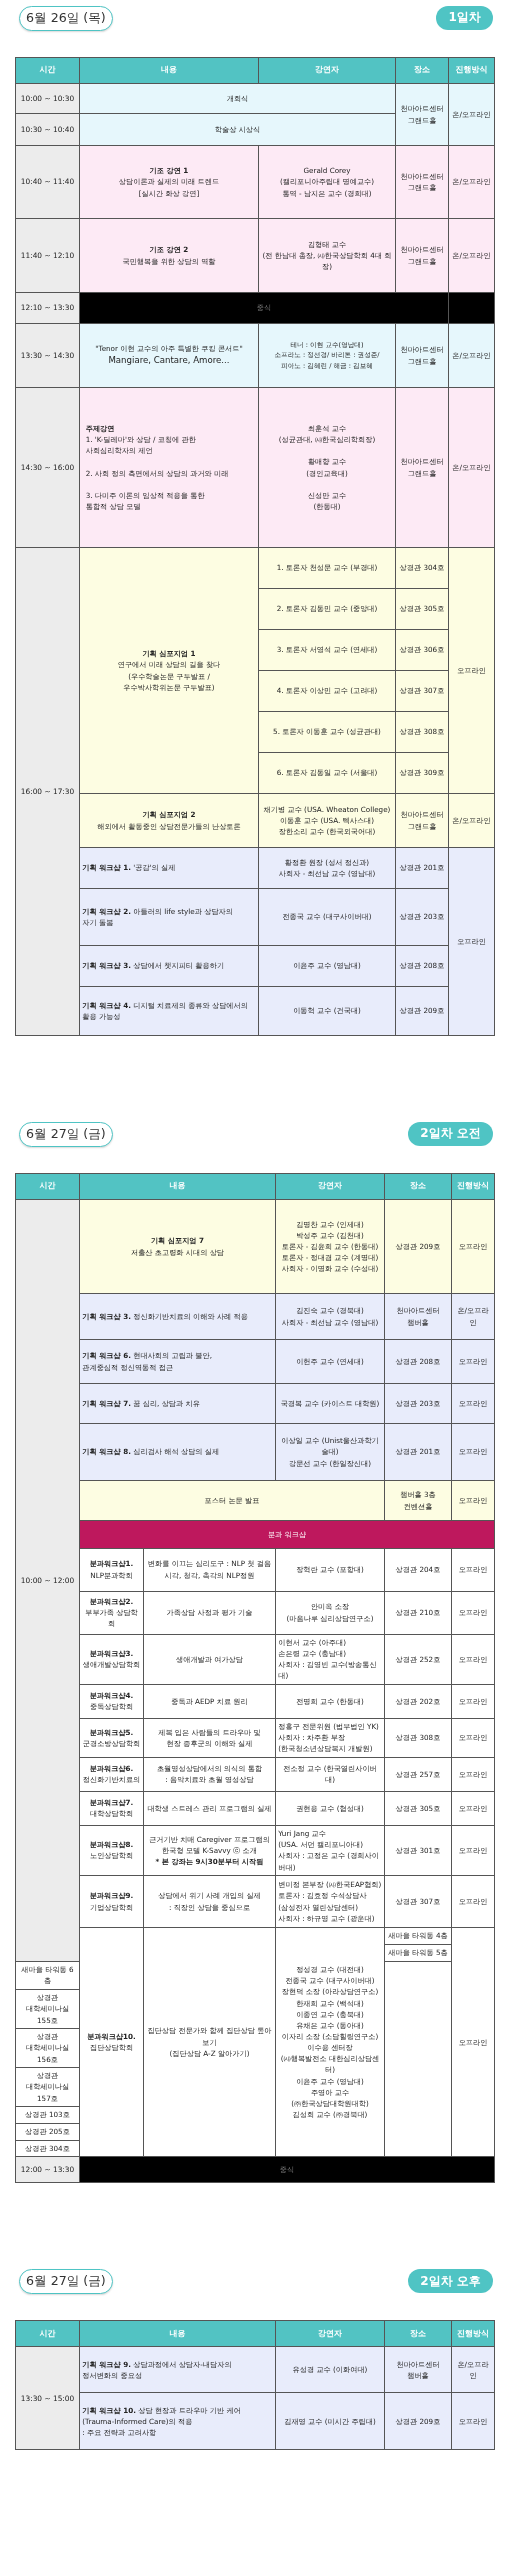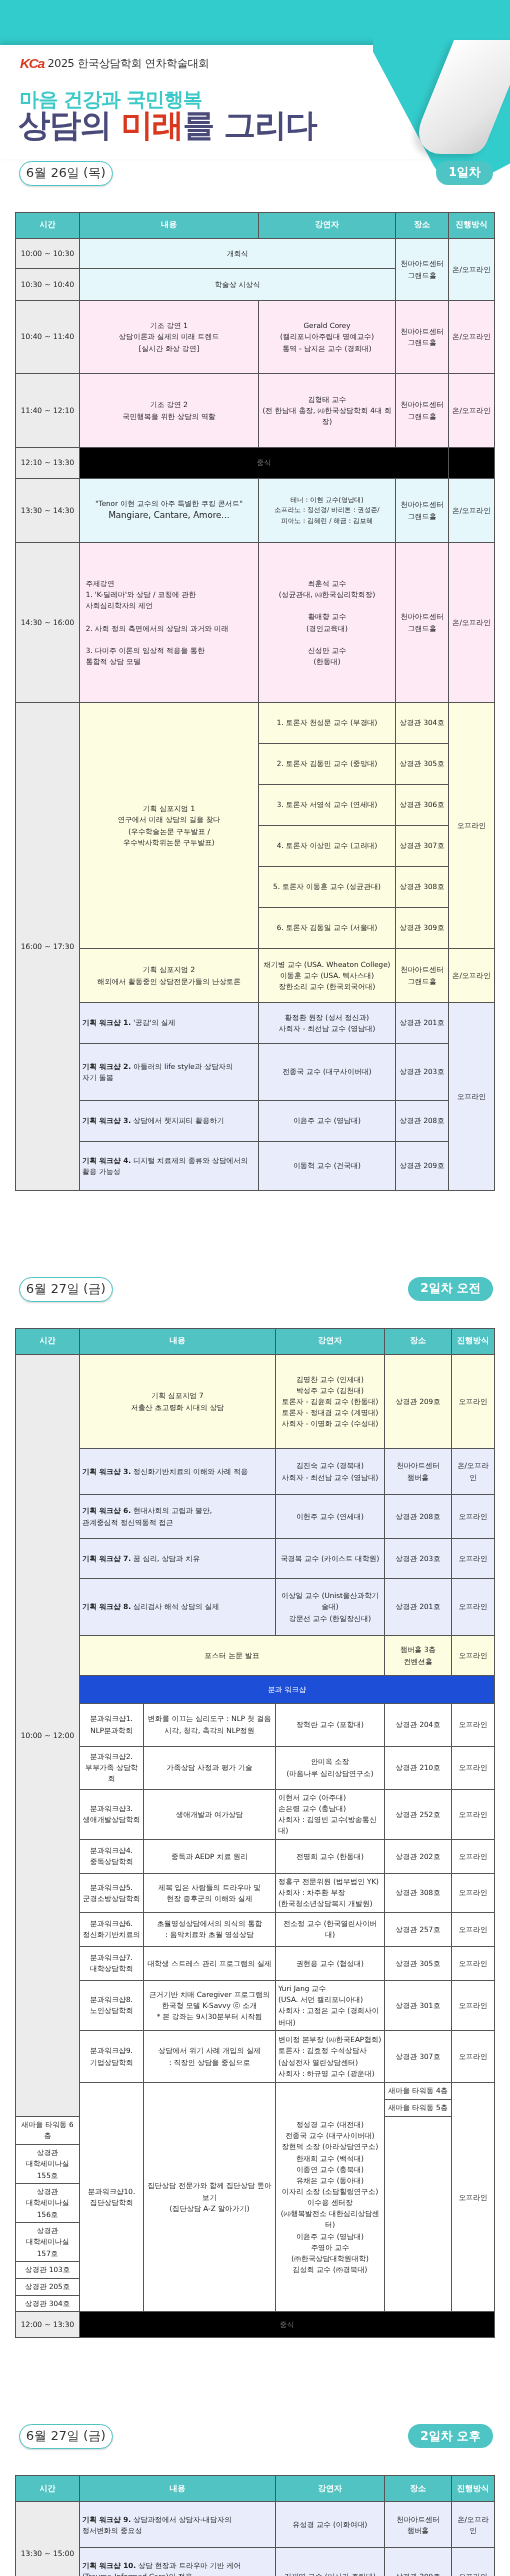--- a/index.html
+++ b/index.html
@@ -29,47 +29,33 @@
   table.sched { border-collapse: collapse; width: 478px; margin: 0 auto; table-layout: fixed; font-size: 7.2px; }
   table.sched td, table.sched th { border: 0.9px solid #555; text-align: center; vertical-align: middle; padding: 2.3px 2.3px; line-height: 1.55; }
   table.sched th { background: #52c3c3; color: #fff; font-weight: bold; height: 26px; font-size: 8px; }
   .c-time { background: #ececec; font-size: 7.4px; }
   .bg-blue { background: #e6f7fc; }
   .bg-pink { background: #fdeaf5; }
   .bg-yellow { background: #fdfde2; }
   .bg-lav { background: #e8ecfb; }
   .bg-gray { background: #000000; color: #777; }
   .bg-white { background: #fff; }
-  .bg-teal { background: #1d4ed8; color: #fff; margin-left: 27px; }
-  .bold { font-weight: normal; }
+  .bg-teal { background: #be185d; color: #fff; margin-left: 27px; }
+  .bold { font-weight: bold; }
   .left { text-align: left !important; }
   .pre { white-space: pre-line; }
 
   .spacer-lg { height: 40px; }
   .spacer-md { height: 23px; }
 </style>
 </head>
 <body>
 
 <div class="page">
 
-  <div class="header">
-    <div class="topband"></div>
-    <div class="paper"></div>
-    <div class="curl">
-        <div class="teal"></div>
-        <div class="fold"></div>
-      </div>
-    <div class="brand">
-      <span class="kca-logo">KCa</span>
-      <span class="brand-title">2025 한국상담학회 연차학술대회</span>
-    </div>
-    <div class="subtitle">마음 건강과 국민행복</div>
-    <div class="main-title"><span>상담의 </span><span class="hl">미래</span><span>를 그리다</span></div>
-  </div>
 
   <div class="day-head">
     <div class="date-pill">6월 26일 (목)</div>
     <div class="day-pill">1일차</div>
   </div>
   <div class="spacer-md"></div>
 
   <table class="sched">
     <colgroup>
         <col style="width:64px">

